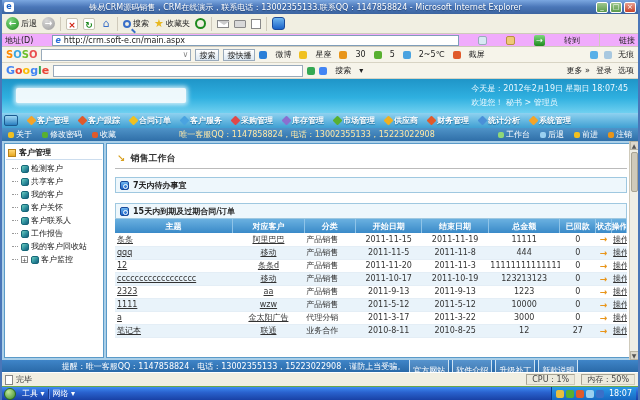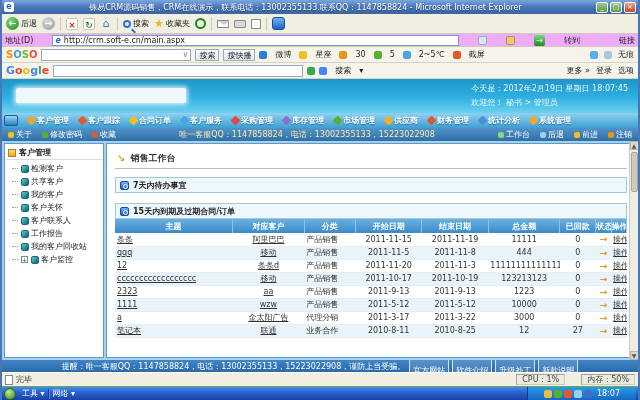--- a/index.html
+++ b/index.html
@@ -111,29 +111,29 @@
   .vscroll .thumb { width:7px; height:40px; background:#cfcabb; border:1px solid #a8a494; margin-top:2px; border-radius:2px; }
   .vscroll .fill { flex:1; }
 
   
   .noticebar { height:12px; background:linear-gradient(180deg,#3f85c8,#2a6aa8); display:flex; align-items:center; justify-content:center; gap:4px; color:#fff; font-size:8px; flex:none; }
   .nbtn { border:1px solid #cfe4f4; border-radius:2px; padding:17px 3px; height:10px; line-height:9px; background:rgba(255,255,255,.12); color:#fff; font-size:8px; }
 
   
   .statusbar { height:14px; background:#f1efe2; border-top:1px solid #fff; display:flex; align-items:center; padding:0 3px; font-size:8px; color:#333; flex:none; }
   .statusbar .doc { width:8px; height:10px; background:#fff; border:1px solid #888; margin-right:3px; }
-  .statusbar .rt { margin-left:auto; display:flex; gap:16px; }
+  .statusbar .rt { margin-left:auto; display:flex; gap:6px; }
   .spanel { border:1px solid #cfcabb; border-top-color:#a8a494; border-left-color:#a8a494; padding:0 5px; height:11px; line-height:10px; background:#eceadd; color:#444; }
 
   
   .taskbar { height:14px; background:linear-gradient(180deg,#3f8cf3 0%,#2a63cf 40%,#1941a5 100%); display:flex; align-items:center; padding:0 2px; gap:6px; color:#fff; flex:none; border-top:1px solid #6aa84a; }
   .startorb { width:12px; height:12px; border-radius:50%; background:radial-gradient(circle at 35% 30%,#bfe89a,#3a8a2a); border:1px solid #2a6a1a; }
   .tb-group { display:flex; align-items:center; gap:3px; font-size:8px; }
   .tb-group .sep { width:2px; height:10px; border-left:1px solid #1a3a8a; border-right:1px solid #5a86e8; }
-  .tray { margin-left:auto; display:flex; align-items:center; gap:2px; background:linear-gradient(180deg,#2a9ae8,#1565c0); height:14px; padding:0 16px; border-left:1px solid #0a3a8a; }
+  .tray { margin-left:auto; display:flex; align-items:center; gap:2px; background:linear-gradient(180deg,#2a9ae8,#1565c0); height:14px; padding:0 4px; border-left:1px solid #0a3a8a; }
   .tray .tico { width:8px; height:8px; border-radius:2px; }
   .clock { font-size:8px; color:#fff; margin-left:3px; }
 </style>
 </head>
 <body>
 
 <div class="window">
 
   <div class="titlebar">
     <div class="appicon">e</div>

